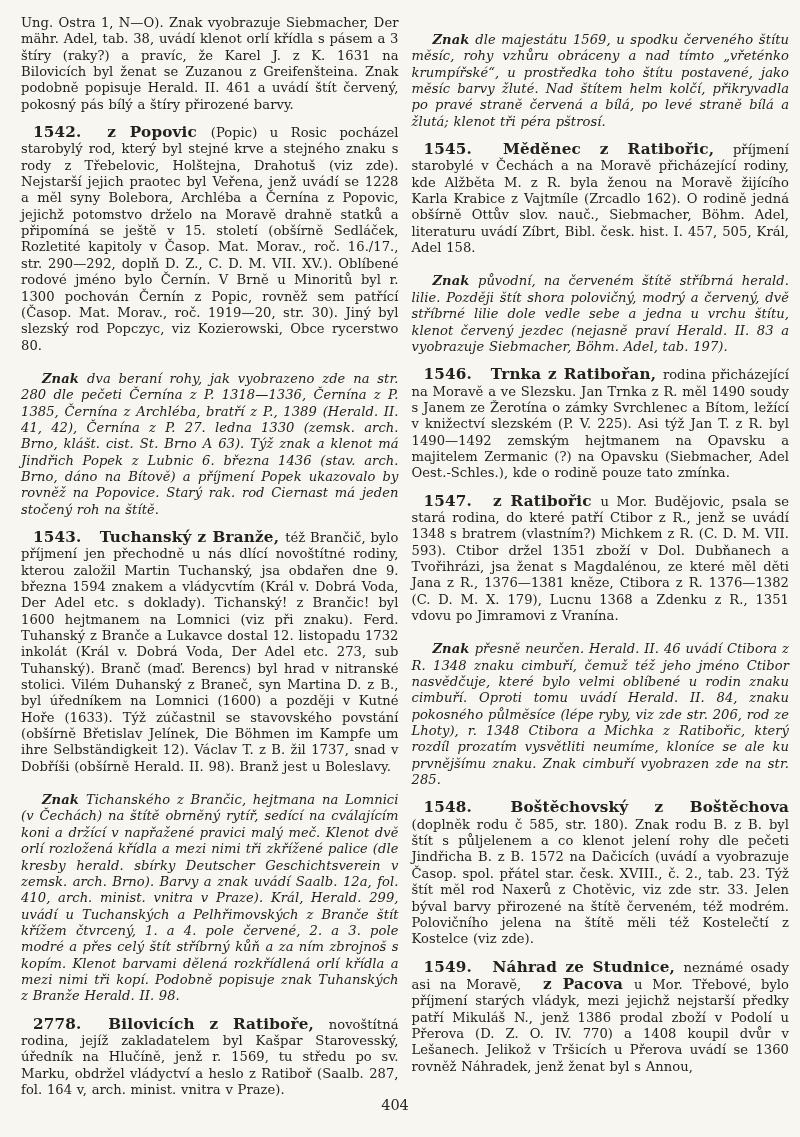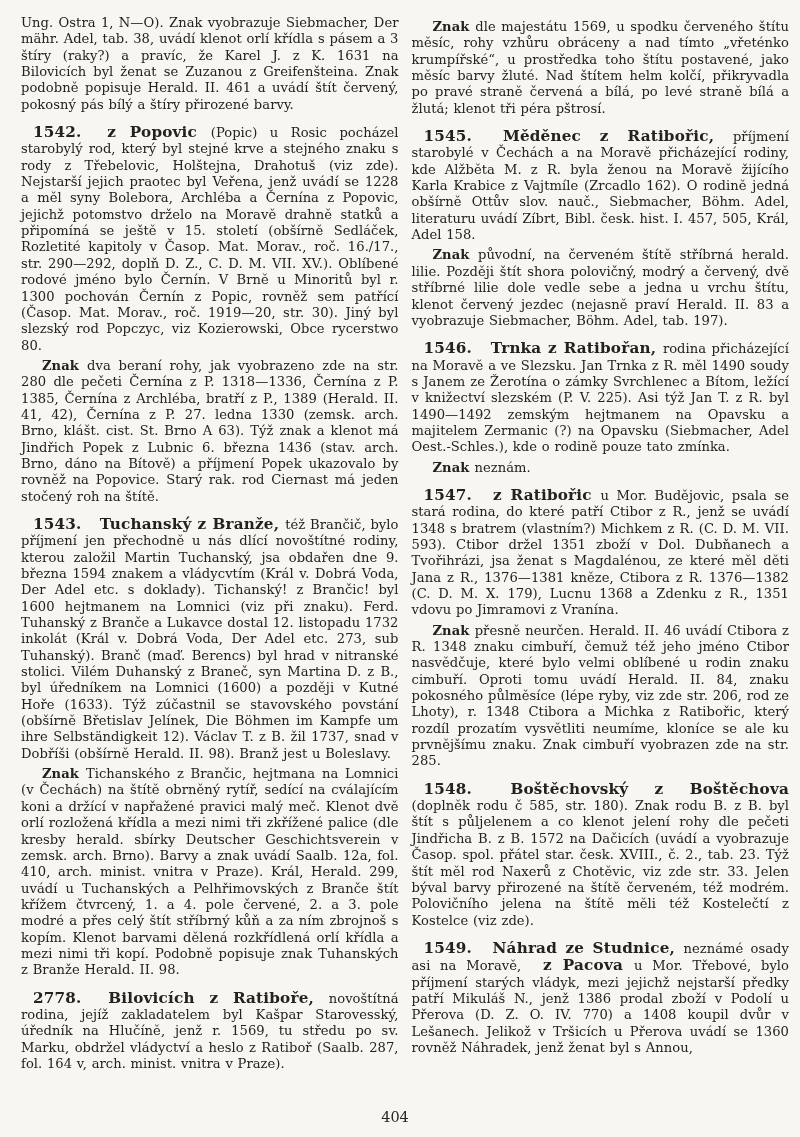--- a/index.html
+++ b/index.html
@@ -21,26 +21,26 @@
     width:378px;
     font-size:13.1px;
     line-height:16.35px;
     text-align:justify;
     letter-spacing:0.05px;
     word-spacing:0.5px;
   }
   .col p { margin:0; }
   .col p.cont { margin-top:0; }
   .col p.entry { margin-top:11px; }
-  .col p.znak { margin-top:4px; text-indent:21px; }
+  .col p.znak { margin-top:17px; text-indent:21px;font-style:italic; }
   .b { font-weight:bold; }
   .B { font-weight:bold; font-size:15.2px; letter-spacing:0.2px;margin-left:12px; }
   .footer {
     position:absolute;
-    left:0; bottom:12px;
+    left:0; bottom:24px;
     width:790px;
     text-align:center;
     font-size:14.5px;
     color:#2a2724;
   }
 </style>
 </head>
 <body>
 
 <div class="page">
@@ -51,21 +51,20 @@
         <p class="znak"><span class="b">Znak </span><span>dva beraní rohy, jak vyobrazeno zde na str. 280 dle pečeti Černína z P. 1318—1336, Černína z P. 1385, Černína z Archléba, bratří z P., 1389 (Herald. II. 41, 42), Černína z P. 27. ledna 1330 (zemsk. arch. Brno, klášt. cist. St. Brno A 63). Týž znak a klenot má Jindřich Popek z Lubnic 6. března 1436 (stav. arch. Brno, dáno na Bítově) a příjmení Popek ukazovalo by rovněž na Popovice. Starý rak. rod Ciernast má jeden stočený roh na štítě.</span></p>
         <p class="entry"><span class="B">1543. </span><span class="B">Tuchanský z Branže, </span><span>též Brančič, bylo příjmení jen přechodně u nás dlící novoštítné rodiny, kterou založil Martin Tuchanský, jsa obdařen dne 9. března 1594 znakem a vládycvtím (Král v. Dobrá Voda, Der Adel etc. s doklady). Tichanský! z Brančic! byl 1600 hejtmanem na Lomnici (viz při znaku). Ferd. Tuhanský z Branče a Lukavce dostal 12. listopadu 1732 inkolát (Král v. Dobrá Voda, Der Adel etc. 273, sub Tuhanský). Branč (maď. Berencs) byl hrad v nitranské stolici. Vilém Duhanský z Braneč, syn Martina D. z B., byl úředníkem na Lomnici (1600) a později v Kutné Hoře (1633). Týž zúčastnil se stavovského povstání (obšírně Břetislav Jelínek, Die Böhmen im Kampfe um ihre Selbständigkeit 12). Václav T. z B. žil 1737, snad v Dobříši (obšírně Herald. II. 98). Branž jest u Boleslavy.</span></p>
         <p class="znak"><span class="b">Znak </span><span>Tichanského z Brančic, hejtmana na Lomnici (v Čechách) na štítě obrněný rytíř, sedící na cválajícím koni a držící v napřažené pravici malý meč. Klenot dvě orlí rozložená křídla a mezi nimi tři zkřížené palice (dle kresby herald. sbírky Deutscher Geschichtsverein v zemsk. arch. Brno). Barvy a znak uvádí Saalb. 12a, fol. 410, arch. minist. vnitra v Praze). Král, Herald. 299, uvádí u Tuchanských a Pelhřimovských z Branče štít křížem čtvrcený, 1. a 4. pole červené, 2. a 3. pole modré a přes celý štít stříbrný kůň a za ním zbrojnoš s kopím. Klenot barvami dělená rozkřídlená orlí křídla a mezi nimi tři kopí. Podobně popisuje znak Tuhanských z Branže Herald. II. 98.</span></p>
         <p class="entry"><span class="B">2778. </span><span class="B">Bilovicích z Ratiboře, </span><span>novoštítná rodina, jejíž zakladatelem byl Kašpar Starovesský, úředník na Hlučíně, jenž r. 1569, tu středu po sv. Marku, obdržel vládyctví a heslo z Ratiboř (Saalb. 287, fol. 164 v, arch. minist. vnitra v Praze).</span></p>
       </div>
     <div class="col">
         <p class="znak"><span class="b">Znak </span><span>dle majestátu 1569, u spodku červeného štítu měsíc, rohy vzhůru obráceny a nad tímto „vřeténko krumpířské“, u prostředka toho štítu postavené, jako měsíc barvy žluté. Nad štítem helm kolčí, přikryvadla po pravé straně červená a bílá, po levé straně bílá a žlutá; klenot tři péra pštrosí.</span></p>
         <p class="entry"><span class="B">1545. </span><span class="B">Měděnec z Ratibořic, </span><span>příjmení starobylé v Čechách a na Moravě přicházející rodiny, kde Alžběta M. z R. byla ženou na Moravě žijícího Karla Krabice z Vajtmíle (Zrcadlo 162). O rodině jedná obšírně Ottův slov. nauč., Siebmacher, Böhm. Adel, literaturu uvádí Zíbrt, Bibl. česk. hist. I. 457, 505, Král, Adel 158.</span></p>
         <p class="znak"><span class="b">Znak </span><span>původní, na červeném štítě stříbrná herald. lilie. Později štít shora polovičný, modrý a červený, dvě stříbrné lilie dole vedle sebe a jedna u vrchu štítu, klenot červený jezdec (nejasně praví Herald. II. 83 a vyobrazuje Siebmacher, Böhm. Adel, tab. 197).</span></p>
         <p class="entry"><span class="B">1546. </span><span class="B">Trnka z Ratibořan, </span><span>rodina přicházející na Moravě a ve Slezsku. Jan Trnka z R. měl 1490 soudy s Janem ze Žerotína o zámky Svrchlenec a Bítom, ležící v knižectví slezském (P. V. 225). Asi týž Jan T. z R. byl 1490—1492 zemským hejtmanem na Opavsku a majitelem Zermanic (?) na Opavsku (Siebmacher, Adel Oest.-Schles.), kde o rodině pouze tato zmínka.</span></p>
-        <p class="znak"><span class="b">Znak </span><span>neznám.</span></p>
         <p class="entry"><span class="B">1547. </span><span class="B">z Ratibořic </span><span>u Mor. Budějovic, psala se stará rodina, do které patří Ctibor z R., jenž se uvádí 1348 s bratrem (vlastním?) Michkem z R. (C. D. M. VII. 593). Ctibor držel 1351 zboží v Dol. Dubňanech a Tvořihrázi, jsa ženat s Magdalénou, ze které měl děti Jana z R., 1376—1381 kněze, Ctibora z R. 1376—1382 (C. D. M. X. 179), Lucnu 1368 a Zdenku z R., 1351 vdovu po Jimramovi z Vranína.</span></p>
         <p class="znak"><span class="b">Znak </span><span>přesně neurčen. Herald. II. 46 uvádí Ctibora z R. 1348 znaku cimbuří, čemuž též jeho jméno Ctibor nasvědčuje, které bylo velmi oblíbené u rodin znaku cimbuří. Oproti tomu uvádí Herald. II. 84, znaku pokosného půlměsíce (lépe ryby, viz zde str. 206, rod ze Lhoty), r. 1348 Ctibora a Michka z Ratibořic, který rozdíl prozatím vysvětliti neumíme, kloníce se ale ku prvnějšímu znaku. Znak cimbuří vyobrazen zde na str. 285.</span></p>
         <p class="entry"><span class="B">1548. </span><span class="B">Boštěchovský z Boštěchova </span><span>(doplněk rodu č 585, str. 180). Znak rodu B. z B. byl štít s půljelenem a co klenot jelení rohy dle pečeti Jindřicha B. z B. 1572 na Dačicích (uvádí a vyobrazuje Časop. spol. přátel star. česk. XVIII., č. 2., tab. 23. Týž štít měl rod Naxerů z Chotěvic, viz zde str. 33. Jelen býval barvy přirozené na štítě červeném, též modrém. Polovičního jelena na štítě měli též Kostelečtí z Kostelce (viz zde).</span></p>
         <p class="entry"><span class="B">1549. </span><span class="B">Náhrad ze Studnice, </span><span>neznámé osady asi na Moravě, </span><span class="B">z Pacova </span><span>u Mor. Třebové, bylo příjmení starých vládyk, mezi jejichž nejstarší předky patří Mikuláš N., jenž 1386 prodal zboží v Podolí u Přerova (D. Z. O. IV. 770) a 1408 koupil dvůr v Lešanech. Jelikož v Tršicích u Přerova uvádí se 1360 rovněž Náhradek, jenž ženat byl s Annou,</span></p>
       </div>
   </div>
   <div class="footer">404</div>
 </div>
 
 </body></html>

